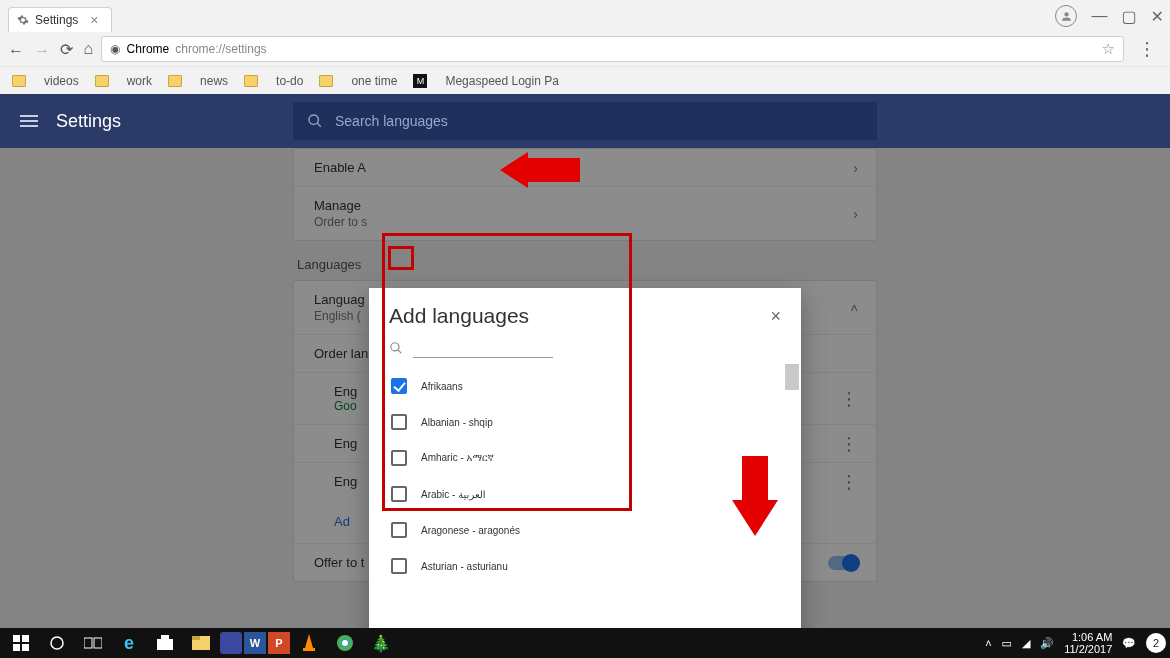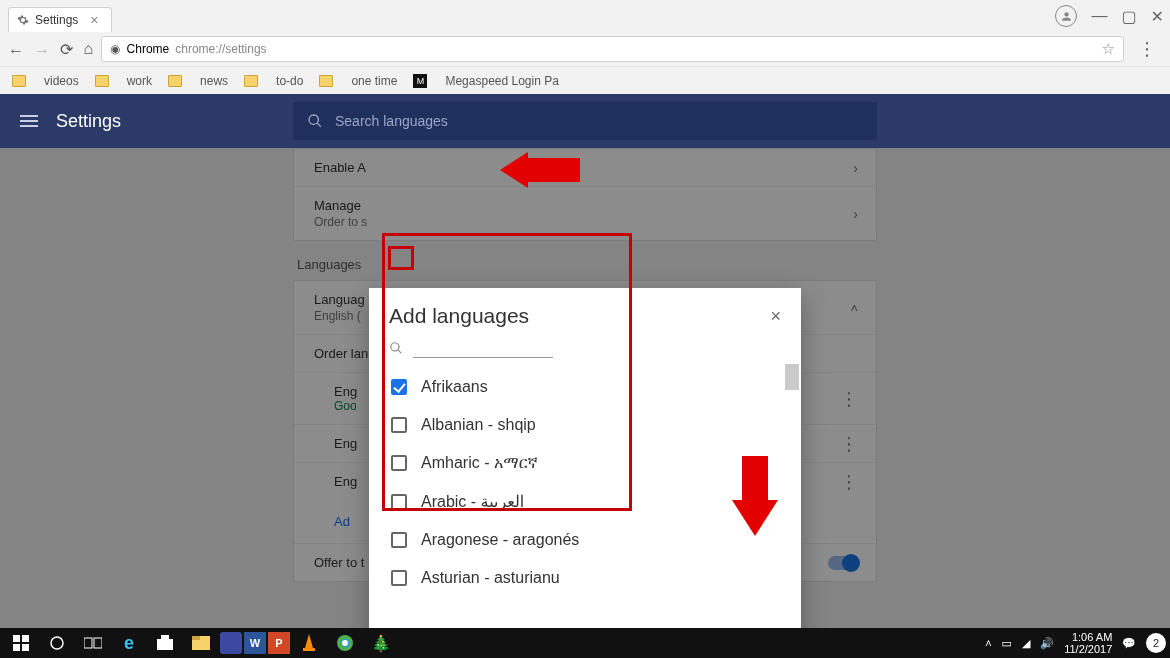--- a/index.html
+++ b/index.html
@@ -52,21 +52,21 @@
 
   
   .scrim{ position:absolute; inset:0; background:rgba(0,0,0,.45);}
   .dialog{ position:absolute; left:369px; top:140px; width:432px; height:420px; background:#fff; box-shadow:0 8px 24px rgba(0,0,0,.3); display:flex; flex-direction:column;}
   .dlg-head{ padding:16px 20px 10px; display:flex; align-items:center;}
   .dlg-title{ font-size:21px; color:#333;}
   .dlg-close{ margin-left:auto; color:#666; font-size:18px; cursor:pointer;}
   .dlg-search{ padding:0 20px 6px; display:flex; align-items:center; gap:10px; color:#888;}
   .dlg-search input{ border:none; border-bottom:1px solid #999; outline:none; width:140px; font-size:13px; padding:2px 0;}
   .lang-scroll{ flex:1; overflow:hidden; position:relative; padding:4px 0 0 0;}
-  .lang-item{ display:flex; align-items:center; gap:14px; padding:10px 22px; font-size:16px; color:#333;}
+  .lang-item{ display:flex; align-items:center; gap:14px; padding:10px 22px; font-size:10px; color:#333;}
   .cb{ width:16px;height:16px; border:2px solid #666; border-radius:2px; position:relative;}
   .cb.checked{ background:#1a73e8; border-color:#1a73e8;}
   .cb.checked::after{content:"";position:absolute;left:3px;top:0px;width:5px;height:9px;border:solid #fff;border-width:0 2px 2px 0;transform:rotate(40deg);}
   .dlg-scroll{ position:absolute; right:2px; top:0; width:14px; height:100%; }
   .dlg-scroll .thumb{ position:absolute; top:0; width:14px; height:26px; background:#c9c9c9;}
 
   
   .anno-box{ position:absolute; border:3px solid #c40000; pointer-events:none;}
   .arrow-sm{ position:absolute; pointer-events:none;}
 

